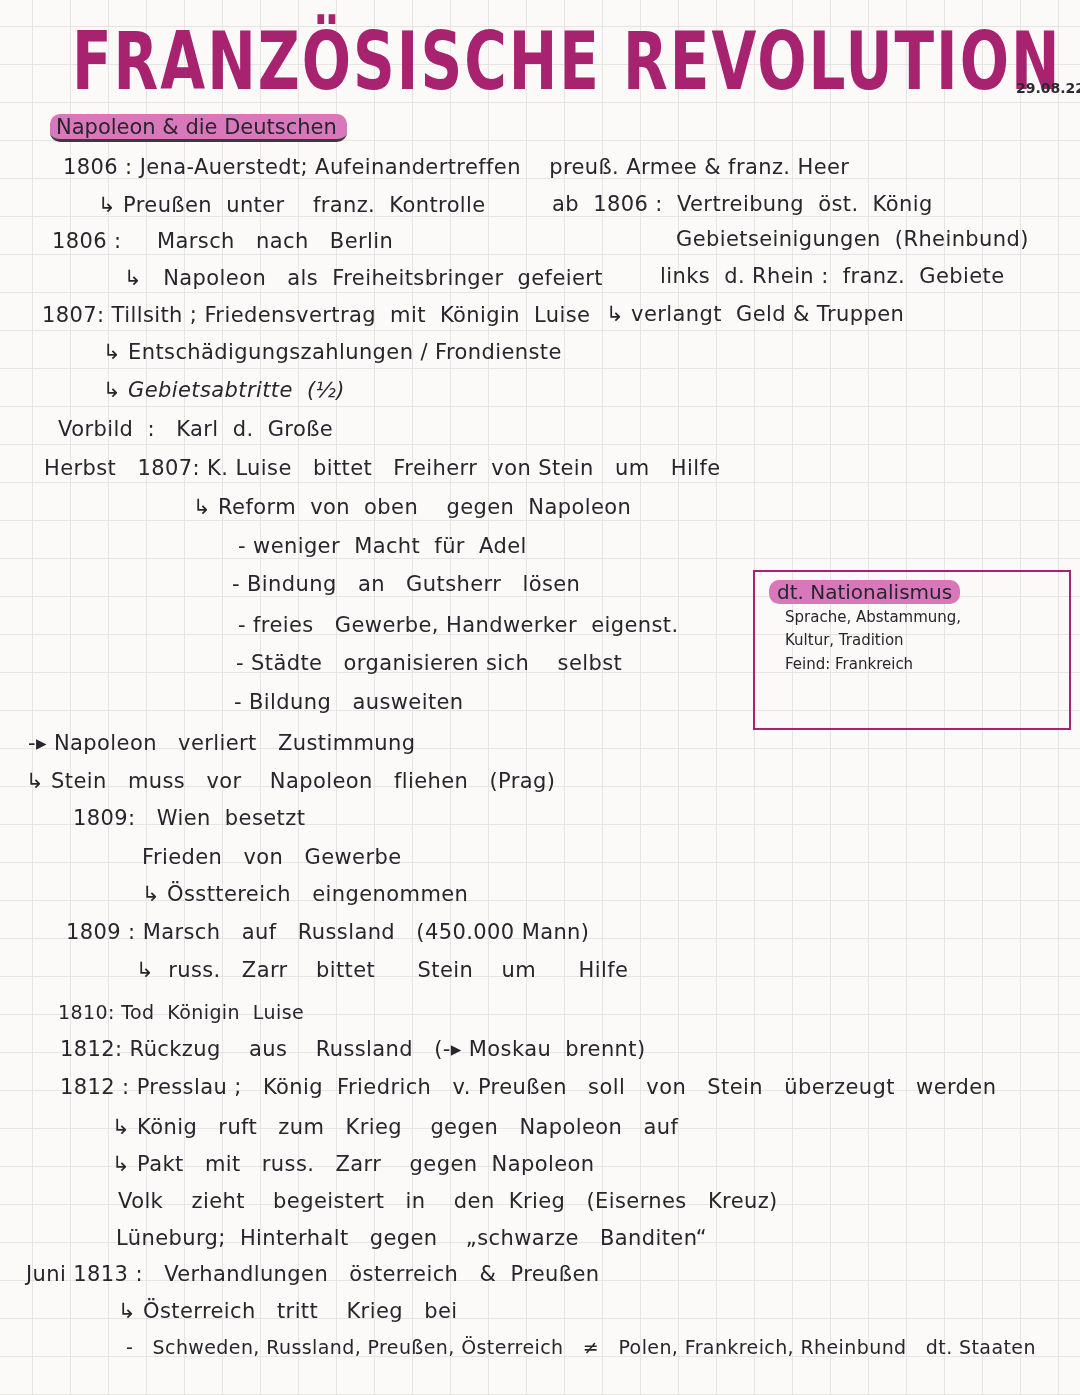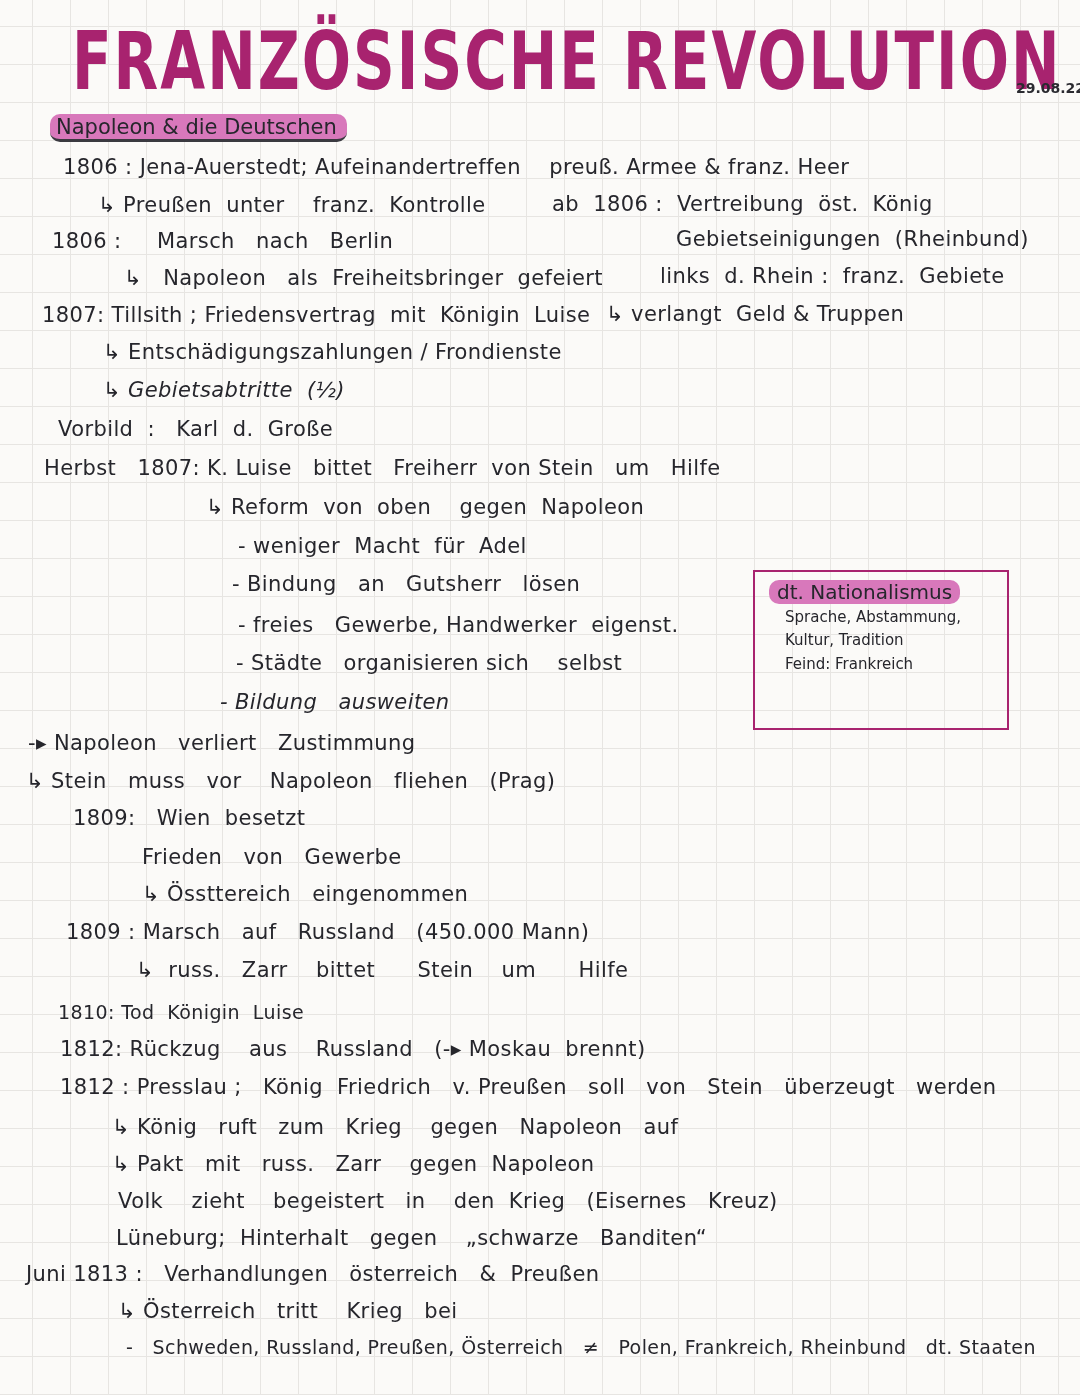--- a/index.html
+++ b/index.html
@@ -53,21 +53,21 @@
     position:absolute;
     font-size:21px;
     letter-spacing:0.4px;
     white-space:pre;
     color:#26262c;
   }
   .note-box{
     position:absolute;
     left:753px;
     top:570px;
-    width:256px;
+    width:318px;
     height:160px;
     border:2.5px solid #a8236f;
     box-sizing:border-box;
   }
   .note-box-title{
     display:inline-block;
     margin:8px 0 2px 14px;
     padding:0 8px;
     font-size:20px;
     background:#d878bb;
@@ -99,26 +99,26 @@
       <div class="note-line" style="left: 52px; top: 229px;">1806 :     Marsch   nach   Berlin</div>
       <div class="note-line" style="left: 676px; top: 227px;">Gebietseinigungen  (Rheinbund)</div>
       <div class="note-line" style="left: 92px; top: 266px; margin-left: 32px;">↳   Napoleon   als  Freiheitsbringer  gefeiert</div>
       <div class="note-line" style="left: 660px; top: 264px;">links  d. Rhein :  franz.  Gebiete</div>
       <div class="note-line" style="left: 42px; top: 303px;">1807: Tillsith ; Friedensvertrag  mit  Königin  Luise</div>
       <div class="note-line" style="left: 606px; top: 302px;">↳ verlangt  Geld &amp; Truppen</div>
       <div class="note-line" style="left: 103px; top: 340px;">↳ Entschädigungszahlungen / Frondienste</div>
       <div class="note-line" style="left: 103px; top: 378px; font-style: italic;">↳ Gebietsabtritte  (½)</div>
       <div class="note-line" style="left: 58px; top: 417px;">Vorbild  :   Karl  d.  Große</div>
       <div class="note-line" style="left: 44px; top: 456px;">Herbst   1807: K. Luise   bittet   Freiherr  von Stein   um   Hilfe</div>
-      <div class="note-line" style="left: 206px; top: 495px;">↳ Reform  von  oben    gegen  Napoleon</div>
+      <div class="note-line" style="left: 193px; top: 495px;">↳ Reform  von  oben    gegen  Napoleon</div>
       <div class="note-line" style="left: 238px; top: 534px;">- weniger  Macht  für  Adel</div>
       <div class="note-line" style="left: 232px; top: 572px;">- Bindung   an   Gutsherr   lösen</div>
       <div class="note-line" style="left: 238px; top: 613px;">- freies   Gewerbe, Handwerker  eigenst.</div>
       <div class="note-line" style="left: 236px; top: 651px;">- Städte   organisieren sich    selbst</div>
-      <div class="note-line" style="left: 220px; top: 690px; font-style: italic;">- Bildung   ausweiten</div>
+      <div class="note-line" style="left: 234px; top: 690px;">- Bildung   ausweiten</div>
       <div class="note-line" style="left: 28px; top: 731px;">-▸ Napoleon   verliert   Zustimmung</div>
       <div class="note-line" style="left: 26px; top: 769px;">↳ Stein   muss   vor    Napoleon   fliehen   (Prag)</div>
       <div class="note-line" style="left: 73px; top: 806px;">1809:   Wien  besetzt</div>
       <div class="note-line" style="left: 142px; top: 845px;">Frieden   von   Gewerbe</div>
       <div class="note-line" style="left: 142px; top: 882px;">↳ Össttereich   eingenommen</div>
       <div class="note-line" style="left: 66px; top: 920px;">1809 : Marsch   auf   Russland   (450.000 Mann)</div>
       <div class="note-line" style="left: 136px; top: 958px;">↳  russ.   Zarr    bittet      Stein    um      Hilfe</div>
       <div class="note-line" style="left: 58px; top: 1001px; font-size: 19px;">1810: Tod  Königin  Luise</div>
       <div class="note-line" style="left: 60px; top: 1037px;">1812: Rückzug    aus    Russland   (-▸ Moskau  brennt)</div>
       <div class="note-line" style="left: 60px; top: 1075px; text-align: right;">1812 : Presslau ;   König  Friedrich   v. Preußen   soll   von   Stein   überzeugt   werden</div>

